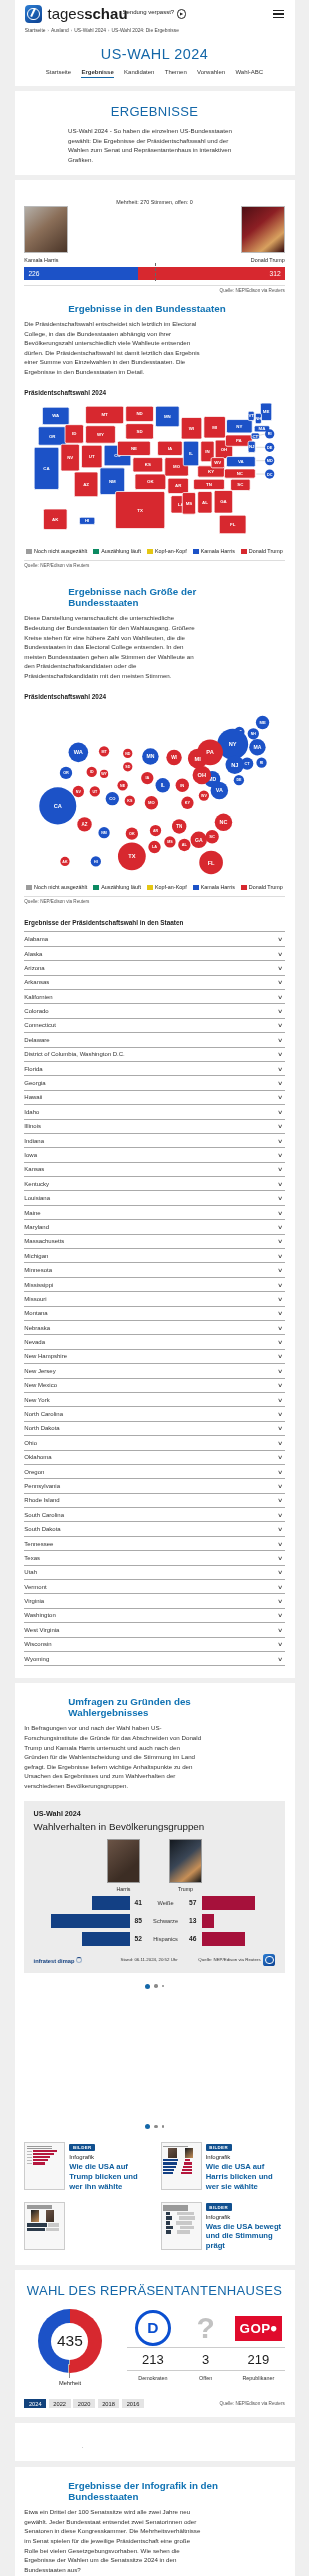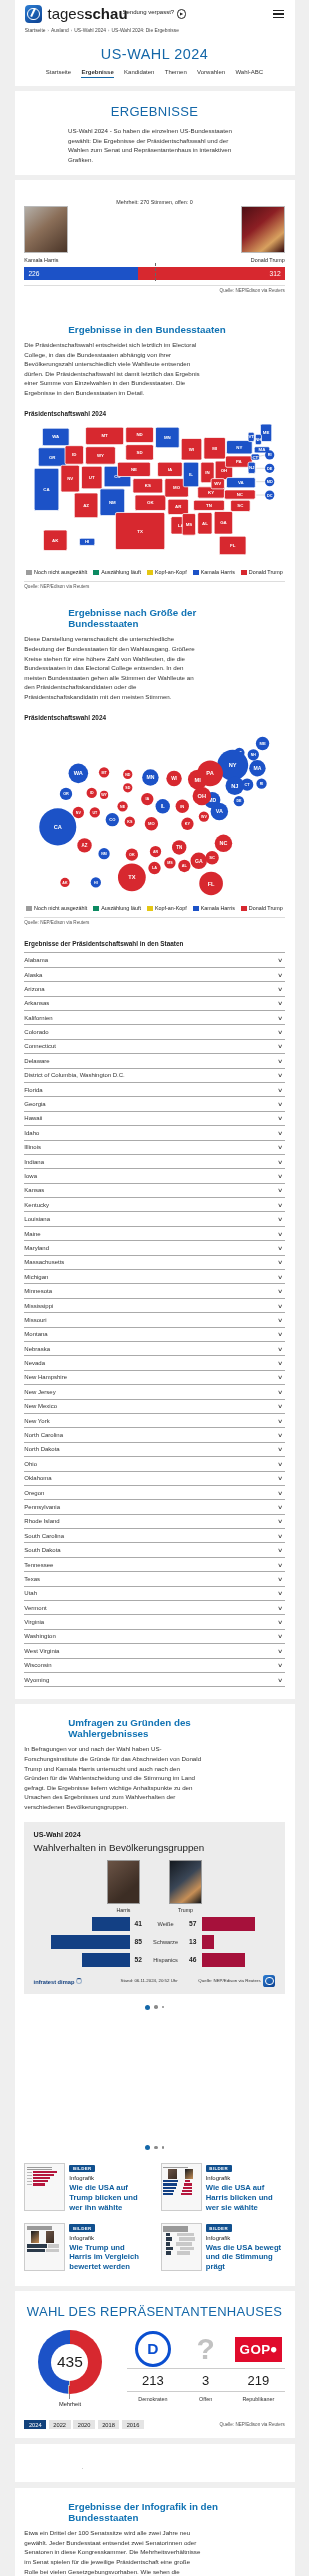--- a/index.html
+++ b/index.html
@@ -167,21 +167,21 @@
           <span>226</span>
         </div>
       <div class="t">
           <span>312</span>
         </div>
       <div class="maj-line" style="left:50.2%;"></div>
     </div>
     <div class="divider"></div>
     <div class="quelle" style="margin-top:2.1px;">Quelle: NEP/Edison via Reuters</div>
 
-    <h3 class="sub-h text-col" style="margin-top:31px;">Ergebnisse in den Bundesstaaten</h3>
+    <h3 class="sub-h text-col" style="margin-top:10px;">Ergebnisse in den Bundesstaaten</h3>
     <p class="para text-col">Die Präsidentschaftswahl entscheidet sich letztlich im Electoral College, in das die Bundesstaaten abhängig von ihrer Bevölkerungszahl unterschiedlich viele Wahlleute entsenden dürfen. Die Präsidentschaftswahl ist damit letztlich das Ergebnis einer Summe von Einzelwahlen in den Bundesstaaten. Die Ergebnisse in den Bundesstaaten im Detail.</p>
     <div class="label-bold" style="margin-top:12.4px;">Präsidentschaftswahl 2024</div>
     <div class="map-wrap">
         <svg id="geo-map" width="253" height="139" viewBox="0 0 492 270">
           <rect x="28" y="8" width="52" height="34" rx="3" fill="#1c52c7" stroke="#fff" stroke-width="1.5"></rect>
           <text x="54" y="28" text-anchor="middle" font-size="8.5" font-weight="bold" fill="#fff">WA</text>
           <rect x="20" y="46" width="54" height="36" rx="3" fill="#1c52c7" stroke="#fff" stroke-width="1.5"></rect>
           <text x="47" y="67" text-anchor="middle" font-size="8.5" font-weight="bold" fill="#fff">OR</text>
           <rect x="12" y="86" width="48" height="82" rx="3" fill="#1c52c7" stroke="#fff" stroke-width="1.5"></rect>
           <text x="36" y="130" text-anchor="middle" font-size="8.5" font-weight="bold" fill="#fff">CA</text>
@@ -783,21 +783,20 @@
             </div>
             <div class="row">
               <span class="rb" style="width: 20.6px; background: rgb(43, 58, 74); height: 3.6px;"></span>
               <span class="rb" style="width: 10.3px; background: rgb(201, 201, 201); height: 3.6px;"></span>
             </div>
             <div class="row">
               <span class="rb" style="width: 18.5px; background: rgb(43, 58, 74); height: 3.6px;"></span>
               <span class="rb" style="width: 12.4px; background: rgb(201, 201, 201); height: 3.6px;"></span>
             </div>
           </div>
-          <div class="t-right"><span class="badge">BILDER</span><div class="kicker">Infografik</div><div class="t-title">Wie Trump und Harris im Vergleich bewertet werden</div></div>
         </div>
         <div class="teaser">
           <div class="thumb">
             <div class="tl"></div>
             <div class="tl"></div>
             <div class="tl"></div>
             <div class="row">
               <span class="rb" style="width: 4.1px; background: rgb(43, 58, 74); height: 3.6px; margin-left: 3.1px;"></span>
               <span class="rb" style="width: 17.5px; background: rgb(201, 201, 201); height: 3.6px; margin-left: 5.2px;"></span>
             </div>

